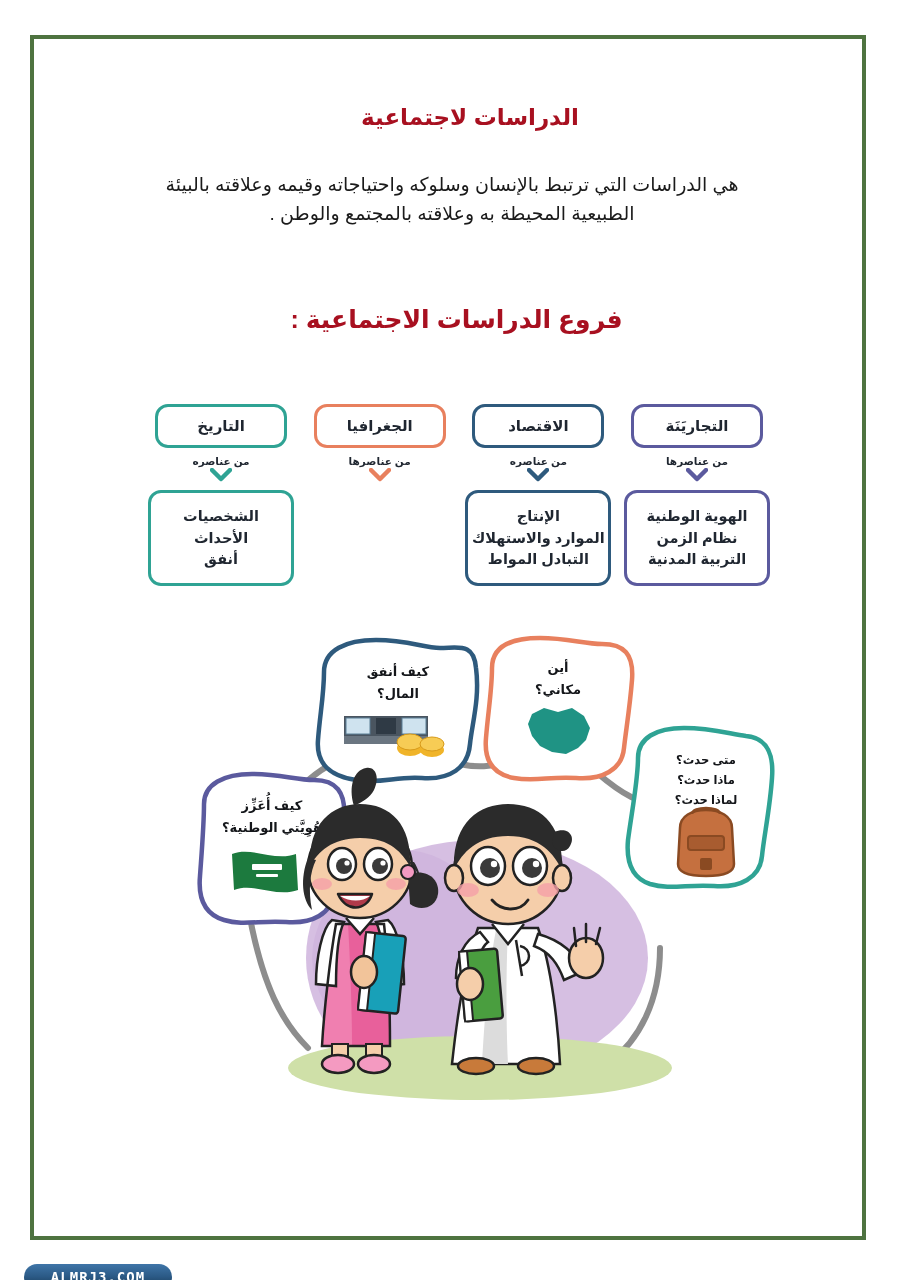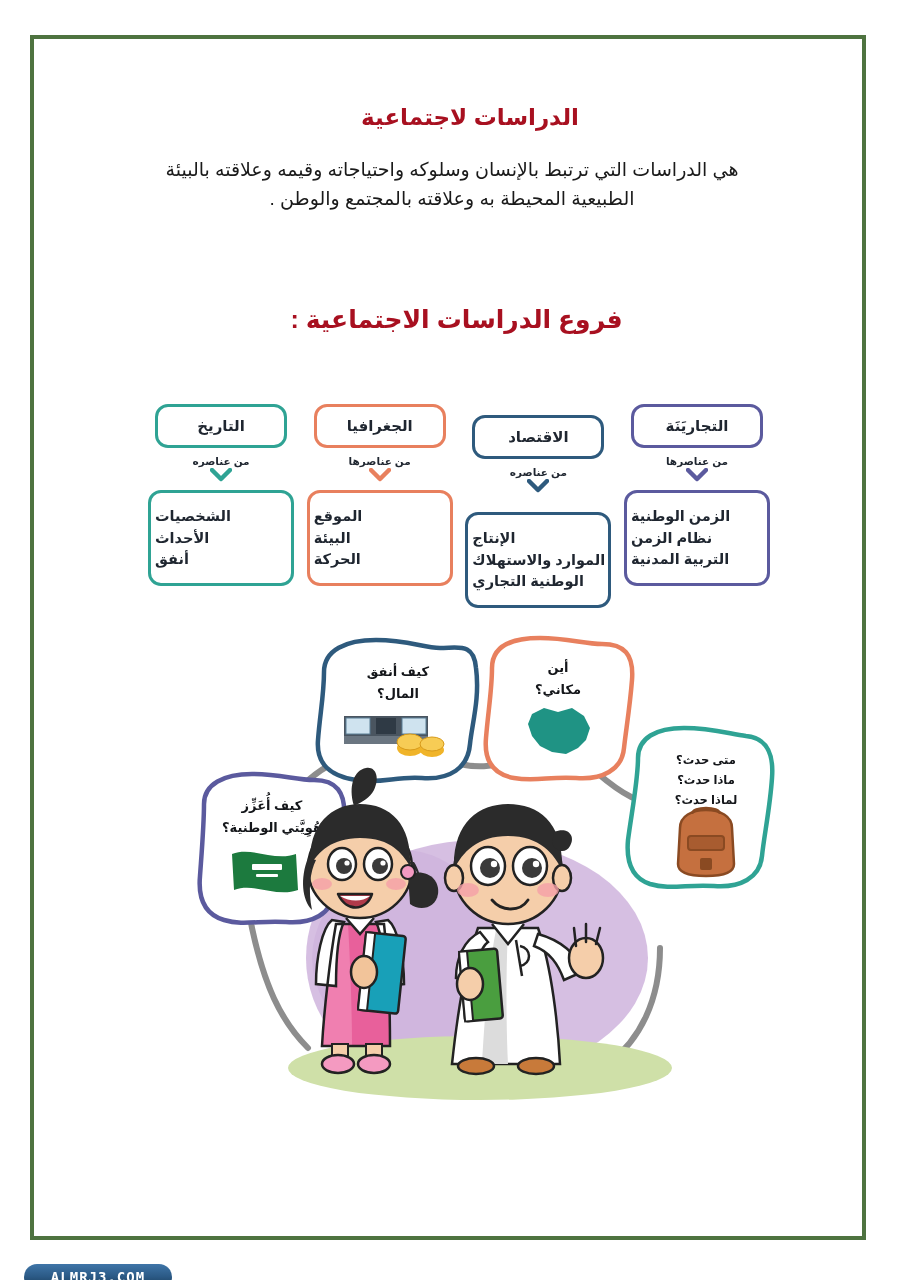--- a/index.html
+++ b/index.html
@@ -32,21 +32,21 @@
     left: 0; top: 104px; width: 904px;
     text-align: center;
     font-size: 23px;
     font-weight: bold;
     color: #a81020;
     letter-spacing: 0px;
     padding-left: 36px;
   }
   #intro {
     position: absolute;
-    left: 140px; top: 155px; width: 624px;
+    left: 140px; top: 170px; width: 624px;
     text-align: center;
     font-size: 19px;
     line-height: 1.55;
     color: #1a1a1a;
   }
   #subtitle {
     position: absolute;
     left: 0; top: 305px; width: 904px;
     text-align: center;
     font-size: 25px;
@@ -91,31 +91,31 @@
     line-height: 1;
     margin-bottom: 2px;
   }
   .chev { display: block; }
   .elem-box {
     width: 146px; height: 96px;
     border: 3px solid #888;
     border-radius: 13px;
     background: #fff;
     display: flex; flex-direction: column;
-    align-items: flex-end; justify-content: center;
+    align-items: center; justify-content: center;
     gap: 3px;
     font-size: 14.5px; font-weight: bold; color: #1f2630;
     text-align: center;
     padding: 0 4px;
   }
   .elem-line { line-height: 1.28; white-space: nowrap; }
 
   
   .branch.c0 .head-box, .branch.c0 .elem-box { border-color: #5b5a9e; }
-  .branch.c1 .head-box, .branch.c1 .elem-box { border-color: #2e5a7d; margin-top: 11px; }
+  .branch.c1 .head-box, .branch.c1 .elem-box { border-color: #2e5a7d; }
   .branch.c2 .head-box, .branch.c2 .elem-box { border-color: #e8805e; }
   .branch.c3 .head-box, .branch.c3 .elem-box { border-color: #2fa394; }
 
   
   #scene {
     position: absolute;
     left: 140px; top: 628px;
     width: 640px; height: 482px;
   }
   #scene svg { display: block; }
@@ -160,53 +160,48 @@
 
     <div class="branch c0">
       <div class="head-box">التجاريَنَة</div>
       <div class="conn">
         <span class="conn-label">من عناصرها</span>
         <svg class="chev" width="22" height="14" viewBox="0 0 22 14">
           <path d="M2 2 L11 11 L20 2" fill="none" stroke="#5b5a9e" stroke-width="4.5" stroke-linecap="round" stroke-linejoin="round"></path>
         </svg>
       </div>
       <div class="elem-box">
-        <span class="elem-line">الزمن الوطنية</span>
+        <span class="elem-line">الهوية الوطنية</span>
         <span class="elem-line">نظام الزمن</span>
         <span class="elem-line">التربية المدنية</span>
       </div>
     </div>
 
     <div class="branch c1">
       <div class="head-box">الاقتصاد</div>
       <div class="conn">
         <span class="conn-label">من عناصره</span>
         <svg class="chev" width="22" height="14" viewBox="0 0 22 14">
           <path d="M2 2 L11 11 L20 2" fill="none" stroke="#2e5a7d" stroke-width="4.5" stroke-linecap="round" stroke-linejoin="round"></path>
         </svg>
       </div>
       <div class="elem-box">
         <span class="elem-line">الإنتاج</span>
         <span class="elem-line">الموارد والاستهلاك</span>
-        <span class="elem-line">الوطنية التجاري</span>
+        <span class="elem-line">التبادل المواط</span>
       </div>
     </div>
 
     <div class="branch c2">
       <div class="head-box">الجغرافيا</div>
       <div class="conn">
         <span class="conn-label">من عناصرها</span>
         <svg class="chev" width="22" height="14" viewBox="0 0 22 14">
           <path d="M2 2 L11 11 L20 2" fill="none" stroke="#e8805e" stroke-width="4.5" stroke-linecap="round" stroke-linejoin="round"></path>
         </svg>
-      </div>
-      <div class="elem-box">
-        <span class="elem-line">الموقع</span>
-        <span class="elem-line">البيئة</span>
-        <span class="elem-line">الحركة</span>
       </div>
     </div>
 
     <div class="branch c3">
       <div class="head-box">التاريخ</div>
       <div class="conn">
         <span class="conn-label">من عناصره</span>
         <svg class="chev" width="22" height="14" viewBox="0 0 22 14">
           <path d="M2 2 L11 11 L20 2" fill="none" stroke="#2fa394" stroke-width="4.5" stroke-linecap="round" stroke-linejoin="round"></path>
         </svg>

